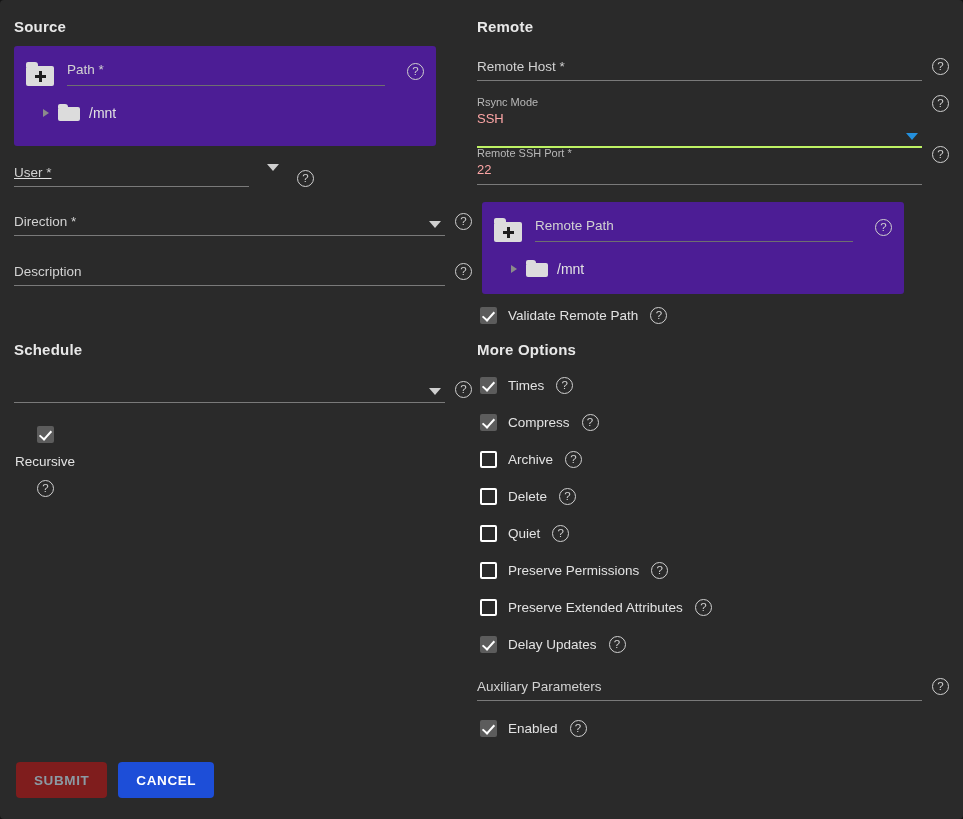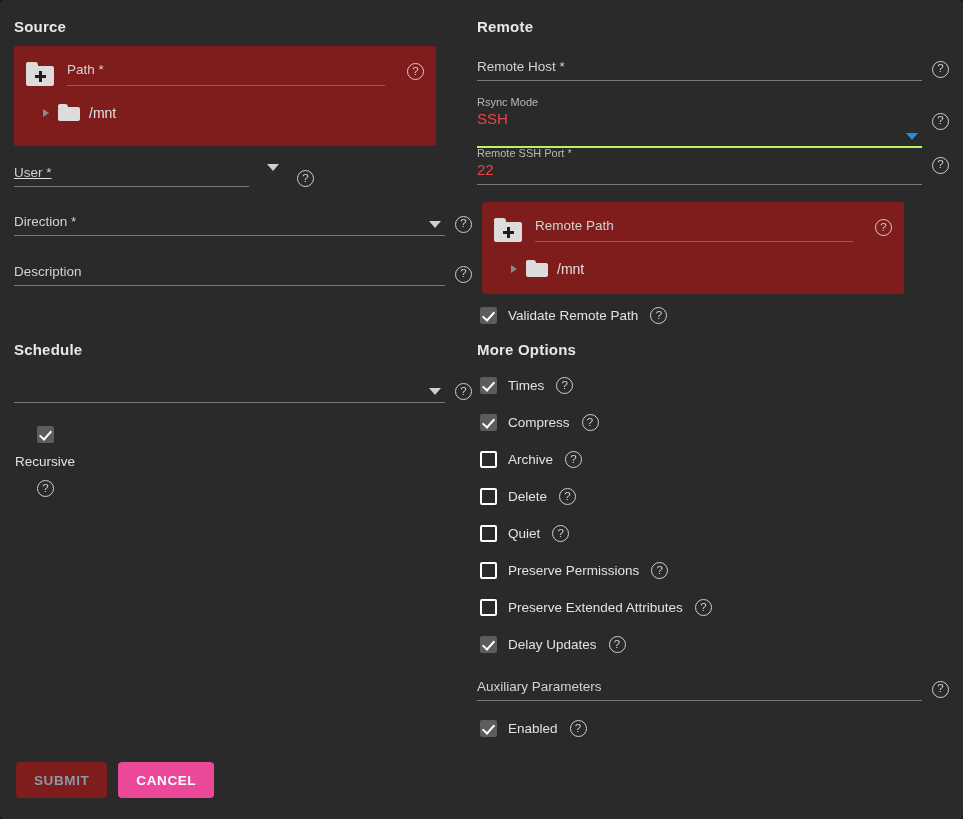--- a/index.html
+++ b/index.html
@@ -28,21 +28,21 @@
 
   .section-title {
     font-size: 15px;
     font-weight: bold;
     color: #e8e8e8;
     letter-spacing: .2px;
   }
 
   
   .explorer {
-    background: #7f1d1d;
+    background: #4c1d95;
     border-radius: 3px;
     padding: 14px 12px 12px 12px;
   }
   .explorer-head {
     display: flex;
     align-items: flex-start;
     gap: 13px;
   }
   .folder-add {
     width: 28px; height: 24px;
@@ -112,21 +112,21 @@
     width: 22px; height: 14px;
     background: #dcdcdc;
     border-radius: 2px;
   }
   .tree-label { font-size: 14px; color: #e2e2e2; }
 
   
   .field {
     position: relative;
     display: flex;
-    align-items: center;
+    align-items: flex-start;
   }
   .field .line {
     flex: 1;
     position: relative;
     border-bottom: 1px solid #7a7a7a;
     padding-bottom: 5px;
     min-height: 22px;
   }
   .field .line.focused { border-bottom: 2px solid #bef264; padding-bottom: 18px; }
   .field .flabel {
@@ -134,22 +134,22 @@
     color: #d2d2d2;
     display: block;
     line-height: 17px;
   }
   .field .flabel.small {
     font-size: 11px;
     color: #b8b8b8;
     line-height: 14px;
   }
   .field .fvalue {
-    font-size: 15px;
-    color: #ef4444;
+    font-size: 13px;
+    color: #fca5a5;
     display: block;
     line-height: 19px;
   }
 
   .caret-down {
     width: 0; height: 0;
     border-left: 6px solid transparent;
     border-right: 6px solid transparent;
     border-top: 7px solid #cfcfcf;
   }
@@ -215,21 +215,21 @@
     border-radius: 4px;
     height: 36px;
     padding: 0 18px;
     font-family: "Liberation Sans", sans-serif;
     font-size: 13.5px;
     font-weight: bold;
     letter-spacing: .6px;
     cursor: pointer;
   }
   .btn-submit { background: #7f1d1d; color: #8b9aa4; }
-  .btn-cancel { background: #ec4899; color: #ffffff; }
+  .btn-cancel { background: #1d4ed8; color: #ffffff; }
 </style>
 </head>
 <body>
 
 <div id="page">
 
   <div class="col col-left">
 
     <div class="section-title" style="position:absolute;left:0;top:18px;">Source</div>
 

